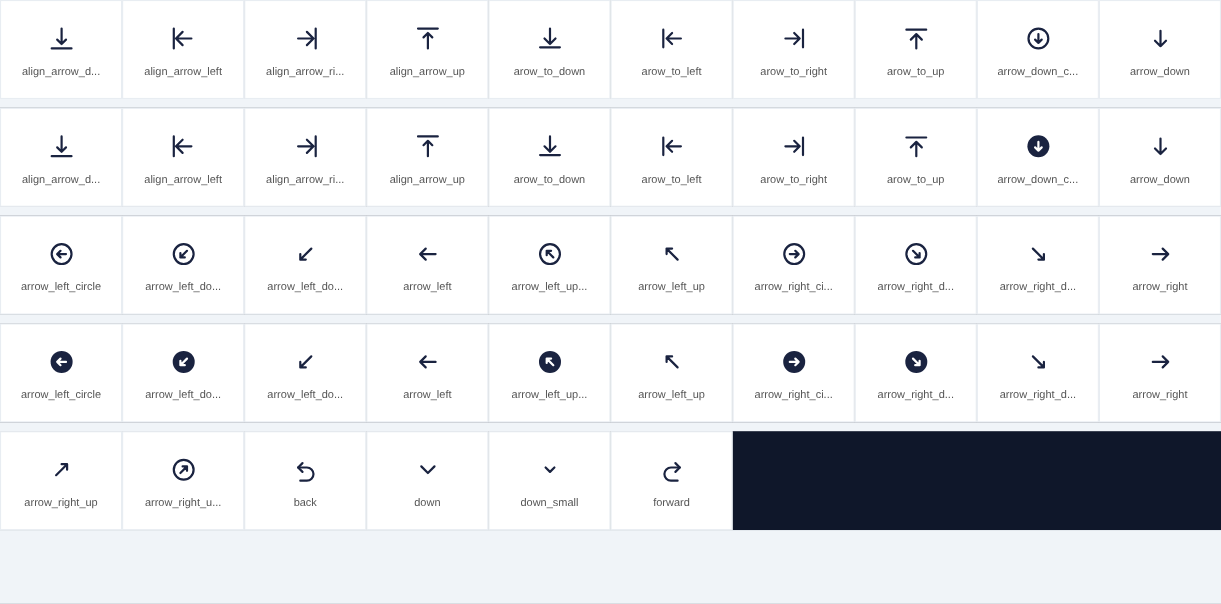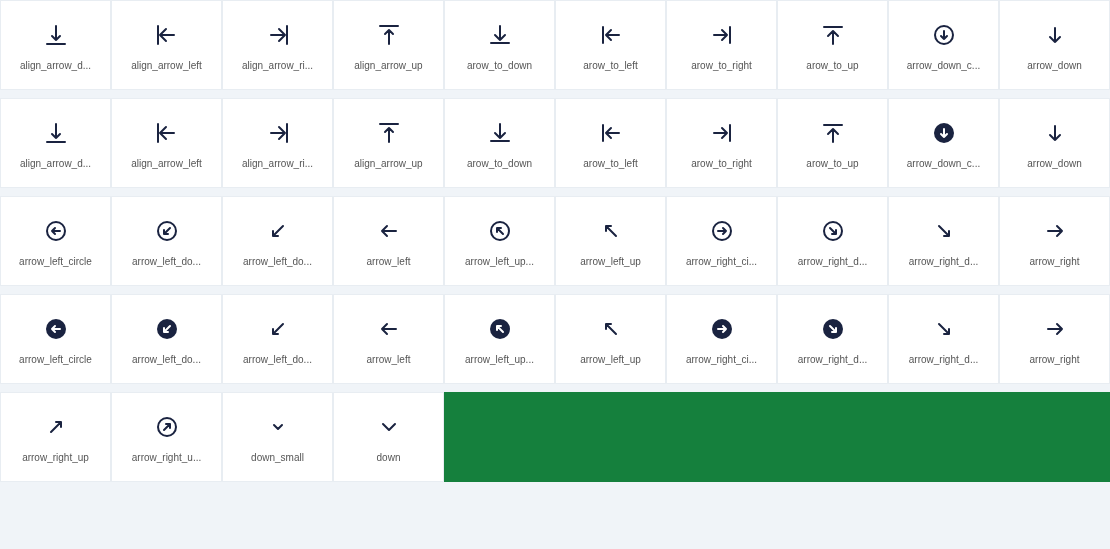--- a/index.html
+++ b/index.html
@@ -5,21 +5,21 @@
     * { box-sizing: border-box; margin: 0; padding: 0; }
     body {
       font-family: -apple-system, BlinkMacSystemFont, 'Segoe UI', sans-serif;
       background: #f0f4f8;
       overflow-x: hidden;
     }
     .grid {
       display: grid;
       grid-template-columns: repeat(10, 1fr);
       gap: 0;
-      background: #15803d;
+      background: #0f172a;
     }
     .icon-cell {
       background: #fff;
       border: 1px solid #e8edf2;
       display: flex;
       flex-direction: column;
       align-items: center;
       justify-content: center;
       padding: 12px 6px;
       cursor: pointer;
@@ -405,26 +405,44 @@
         <svg viewBox="0 0 24 24" class="icon-svg">
           <circle cx="12" cy="12" r="9" stroke="#1a2340" stroke-width="2" fill="none"></circle>
           <path d="M9 15l6-6m0 0H11m4 0v4" stroke="#1a2340" stroke-width="2" fill="none" stroke-linecap="round"></path>
         </svg>
       </div>
       <div class="icon-label">arrow_right_u...</div>
     </div>
     <div class="icon-cell">
       <div class="icon-symbol">
         <svg viewBox="0 0 24 24" class="icon-svg">
+          <path d="M9 14l-4-4 4-4" stroke="#1a2340" stroke-width="2" fill="none" stroke-linecap="round" stroke-linejoin="round"></path>
+          <path d="M5 10h8a6 6 0 0 1 0 12H7" stroke="#1a2340" stroke-width="2" fill="none" stroke-linecap="round"></path>
+        </svg>
+      </div>
+      <div class="icon-label">back</div>
+    </div>
+    <div class="icon-cell">
+      <div class="icon-symbol">
+        <svg viewBox="0 0 24 24" class="icon-svg">
+          <path d="M6 9l6 6 6-6" stroke="#1a2340" stroke-width="2" fill="none" stroke-linecap="round" stroke-linejoin="round"></path>
+        </svg>
+      </div>
+      <div class="icon-label">down</div>
+    </div>
+    <div class="icon-cell">
+      <div class="icon-symbol">
+        <svg viewBox="0 0 24 24" class="icon-svg">
           <path d="M8 10l4 4 4-4" stroke="#1a2340" stroke-width="2" fill="none" stroke-linecap="round" stroke-linejoin="round"></path>
         </svg>
       </div>
       <div class="icon-label">down_small</div>
     </div>
     <div class="icon-cell">
       <div class="icon-symbol">
         <svg viewBox="0 0 24 24" class="icon-svg">
-          <path d="M6 9l6 6 6-6" stroke="#1a2340" stroke-width="2" fill="none" stroke-linecap="round" stroke-linejoin="round"></path>
-        </svg>
-      </div>
-      <div class="icon-label">down</div>
+          <path d="M15 14l4-4-4-4" stroke="#1a2340" stroke-width="2" fill="none" stroke-linecap="round" stroke-linejoin="round"></path>
+          <path d="M19 10h-8a6 6 0 0 0 0 12h6" stroke="#1a2340" stroke-width="2" fill="none" stroke-linecap="round"></path>
+        </svg>
+      </div>
+      <div class="icon-label">forward</div>
     </div>
   </div>
 
 </body></html>

